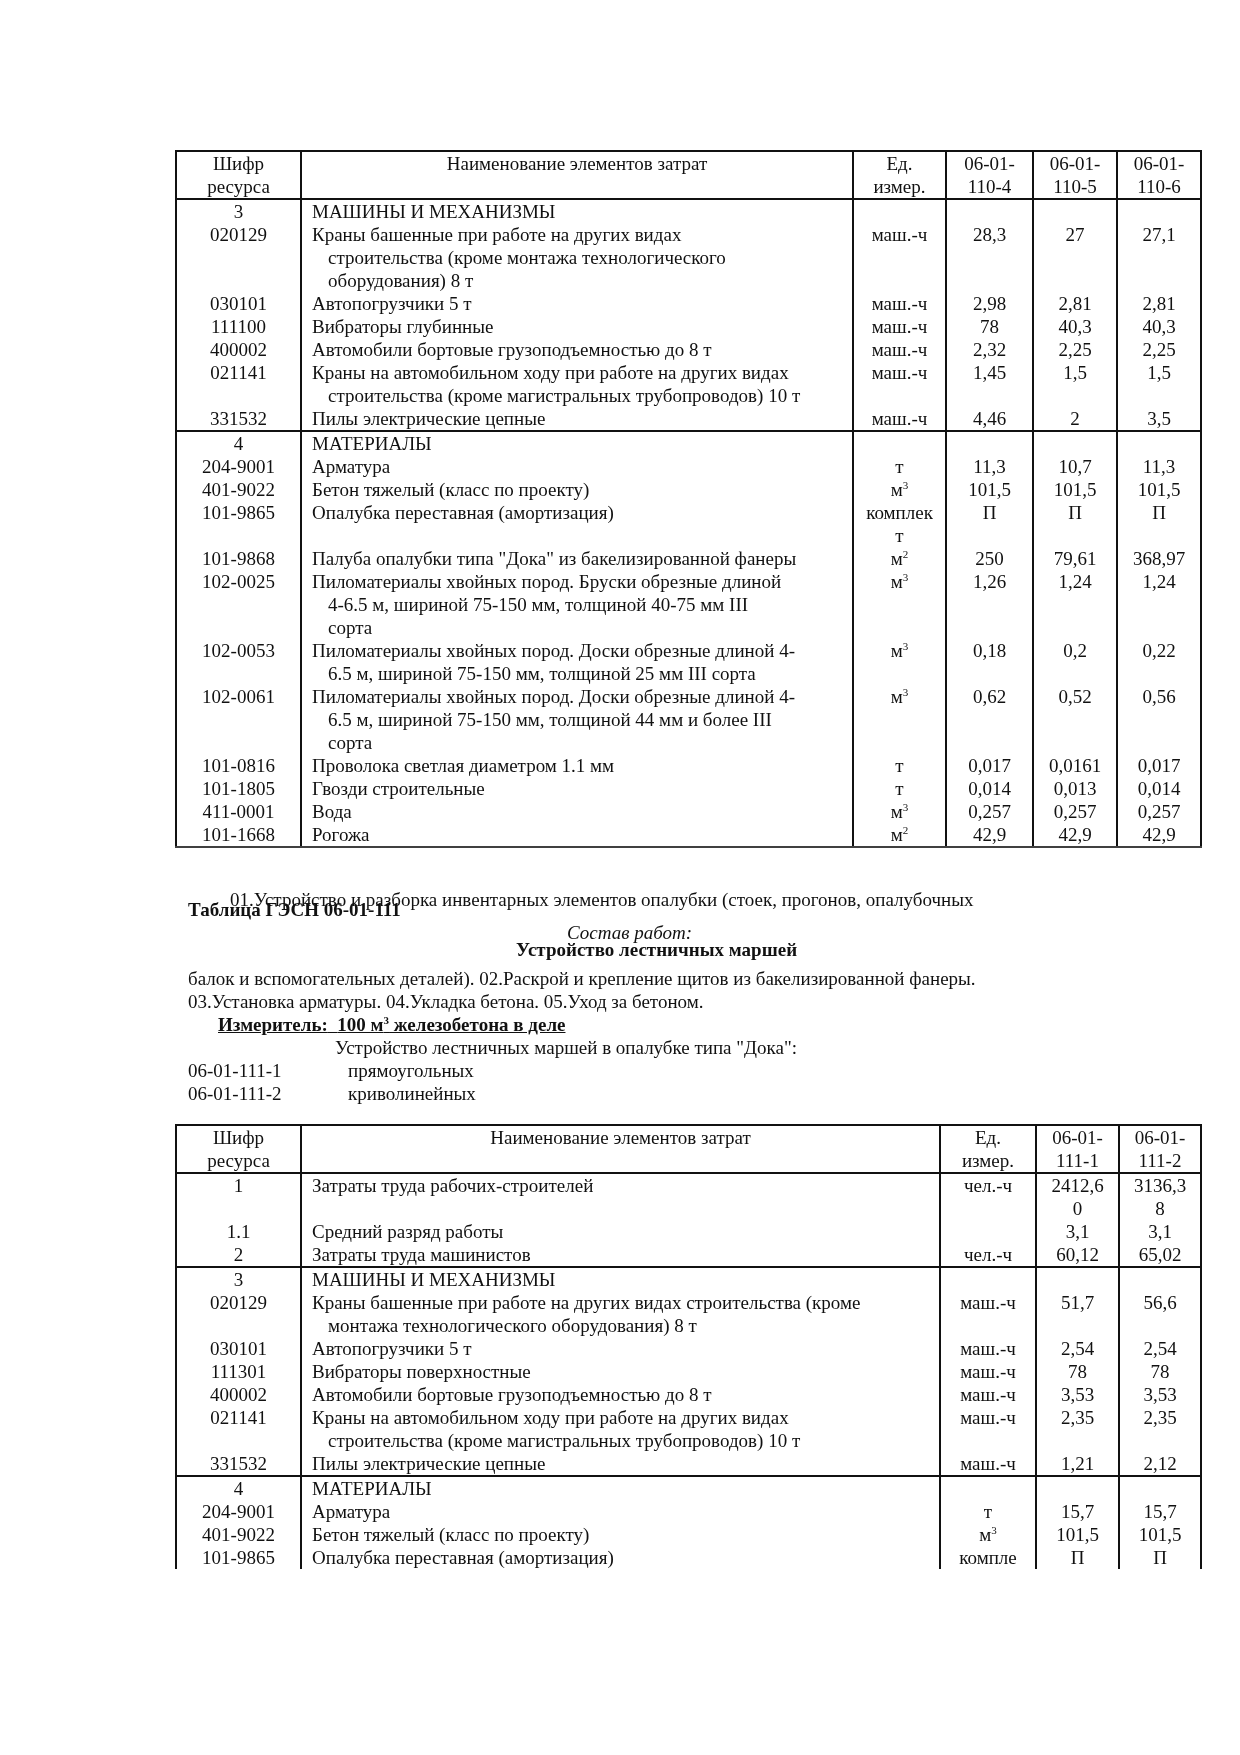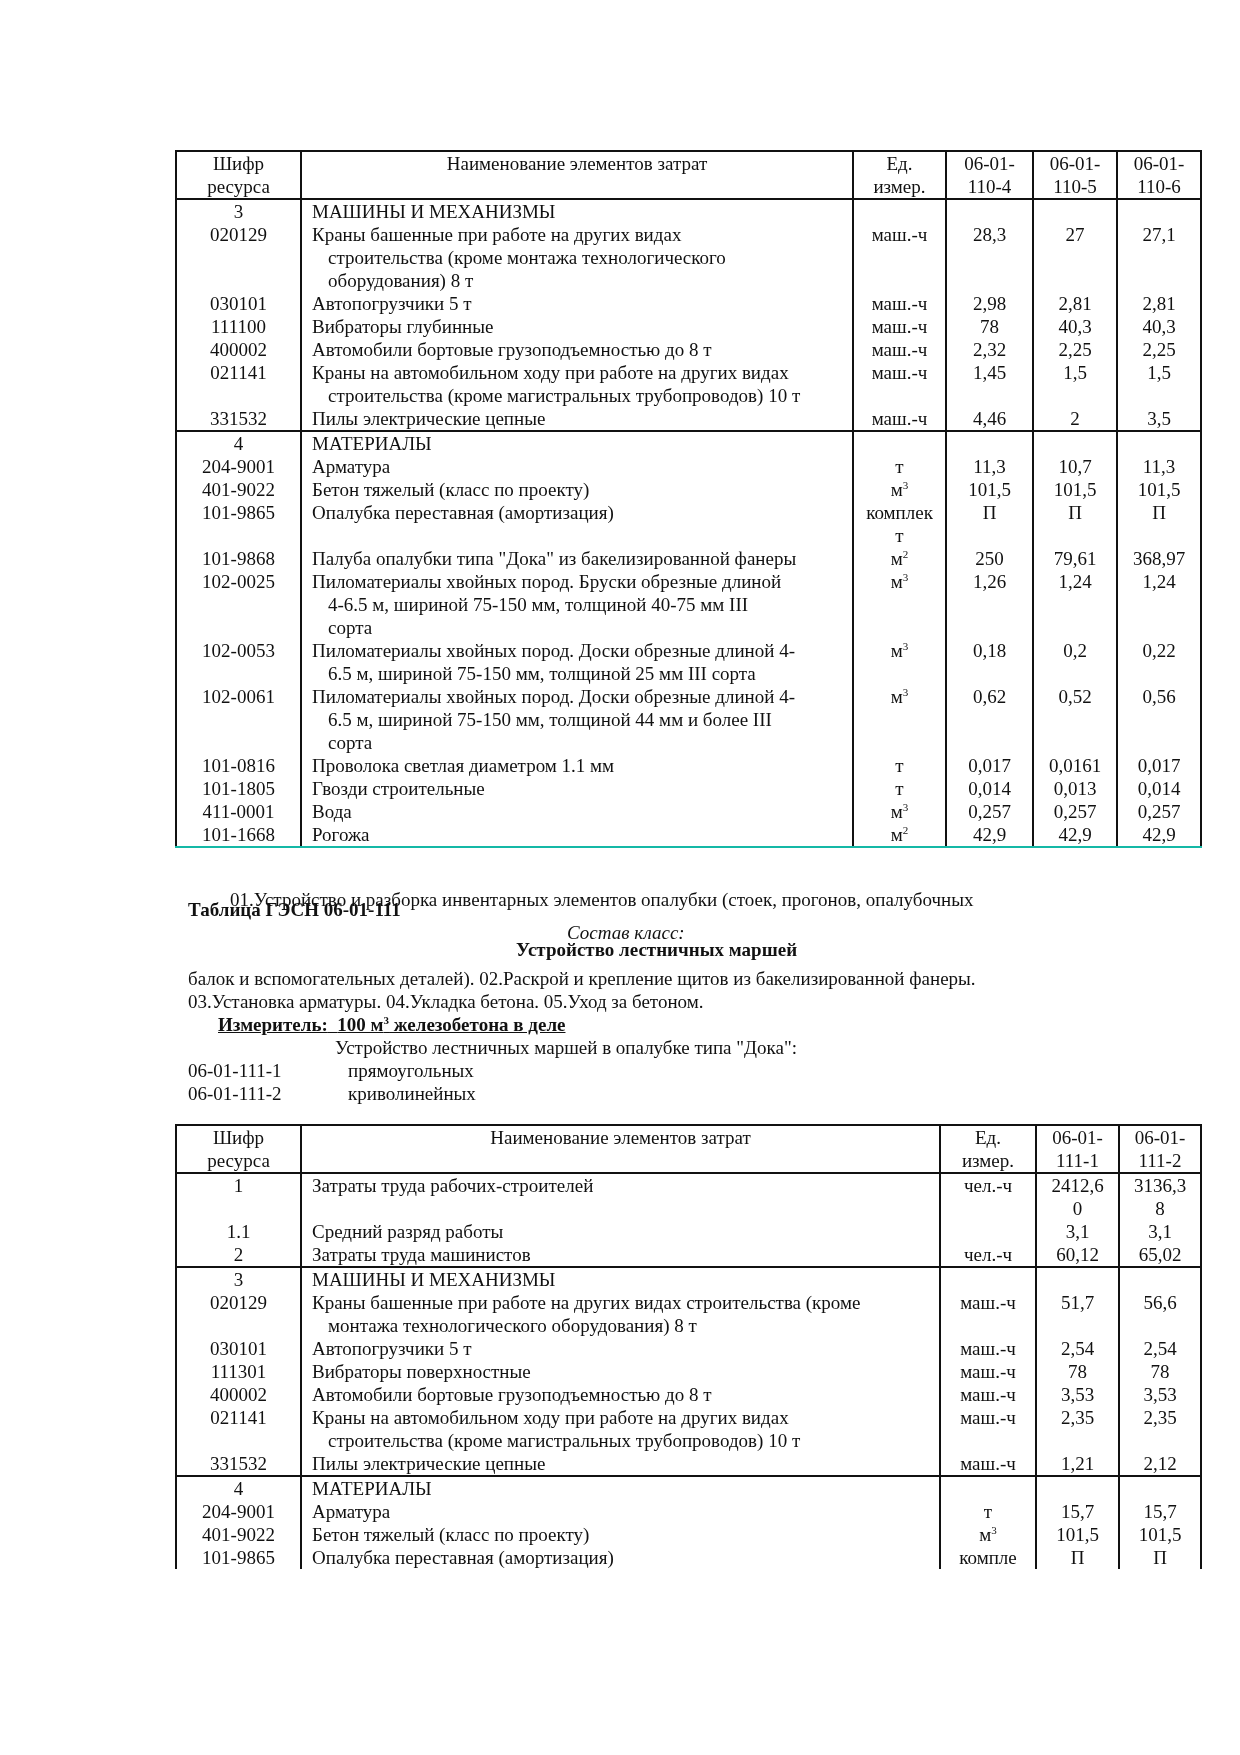--- a/index.html
+++ b/index.html
@@ -3,21 +3,21 @@
 <meta charset="utf-8">
 <style>
   html, body { margin: 0; padding: 0; background: #ffffff; }
   body { width: 1240px; height: 1755px; position: relative; overflow: hidden;
          font-family: "Liberation Serif", serif; font-size: 19px; color: #111; }
   .tbl { position: absolute; left: 175px; border-collapse: collapse; table-layout: fixed; }
   .tbl td, .tbl th { border-left: 2px solid #111; border-right: 2px solid #111; padding: 0 4px;
          vertical-align: top; line-height: 23px; font-weight: normal; }
   .tbl thead th { border-top: 2px solid #111; border-bottom: 2px solid #111; text-align: center; }
   .tbl tbody tr.sec td { border-top: 2px solid #111; }
-  .tbl tbody tr.last td { border-bottom: 2px solid #14b8a6; }
+  .tbl tbody tr.last td { border-bottom: 2px solid #404040; }
   .c { text-align: center; }
   .code { text-align: center; }
   .name { text-align: left; padding-left: 10px !important; }
   .name .cont { display: block; padding-left: 16px; }
   .b { font-weight: bold; }
   sup { font-size: 11px; line-height: 0; vertical-align: 7px; }
   .txt { position: absolute; line-height: 23px; white-space: nowrap; }
   .bold { font-weight: bold; }
   .ital { font-style: italic; }
 </style>
@@ -236,21 +236,21 @@
         <td class="c"><span>м</span><sup>2</sup></td>
         <td class="c">42,9</td>
         <td class="c">42,9</td>
         <td class="c">42,9</td>
       </tr>
     </tbody>
 </table>
 
 <div class="txt bold" style="left:188px; top:898px;">Таблица ГЭСН 06-01-111</div>
 <div class="txt bold" style="left:516px; top:938px;">Устройство лестничных маршей</div>
-<div class="txt ital" style="left:567px; top:921px;">Состав класс:</div>
+<div class="txt ital" style="left:567px; top:921px;">Состав работ:</div>
 <div class="txt" style="left:230px; top:888px;">01.Устройство и разборка инвентарных элементов опалубки (стоек, прогонов, опалубочных</div>
 <div class="txt" style="left:188px; top:967px;">балок и вспомогательных деталей). 02.Раскрой и крепление щитов из бакелизированной фанеры.</div>
 <div class="txt" style="left:188px; top:990px;">03.Установка арматуры. 04.Укладка бетона. 05.Уход за бетоном.</div>
 <div class="txt bold" style="left:218px; top:1013px;text-decoration:underline;">
   <span>Измеритель:</span>&nbsp;
   <span><span>100 м</span><sup>3</sup><span> железобетона в деле</span></span>
 </div>
 <div class="txt" style="left:335px; top:1036px;">Устройство лестничных маршей в опалубке типа "Дока":</div>
 <div class="txt" style="left:188px; top:1059px;">06-01-111-1</div>
 <div class="txt" style="left:348px; top:1059px;">прямоугольных</div>

